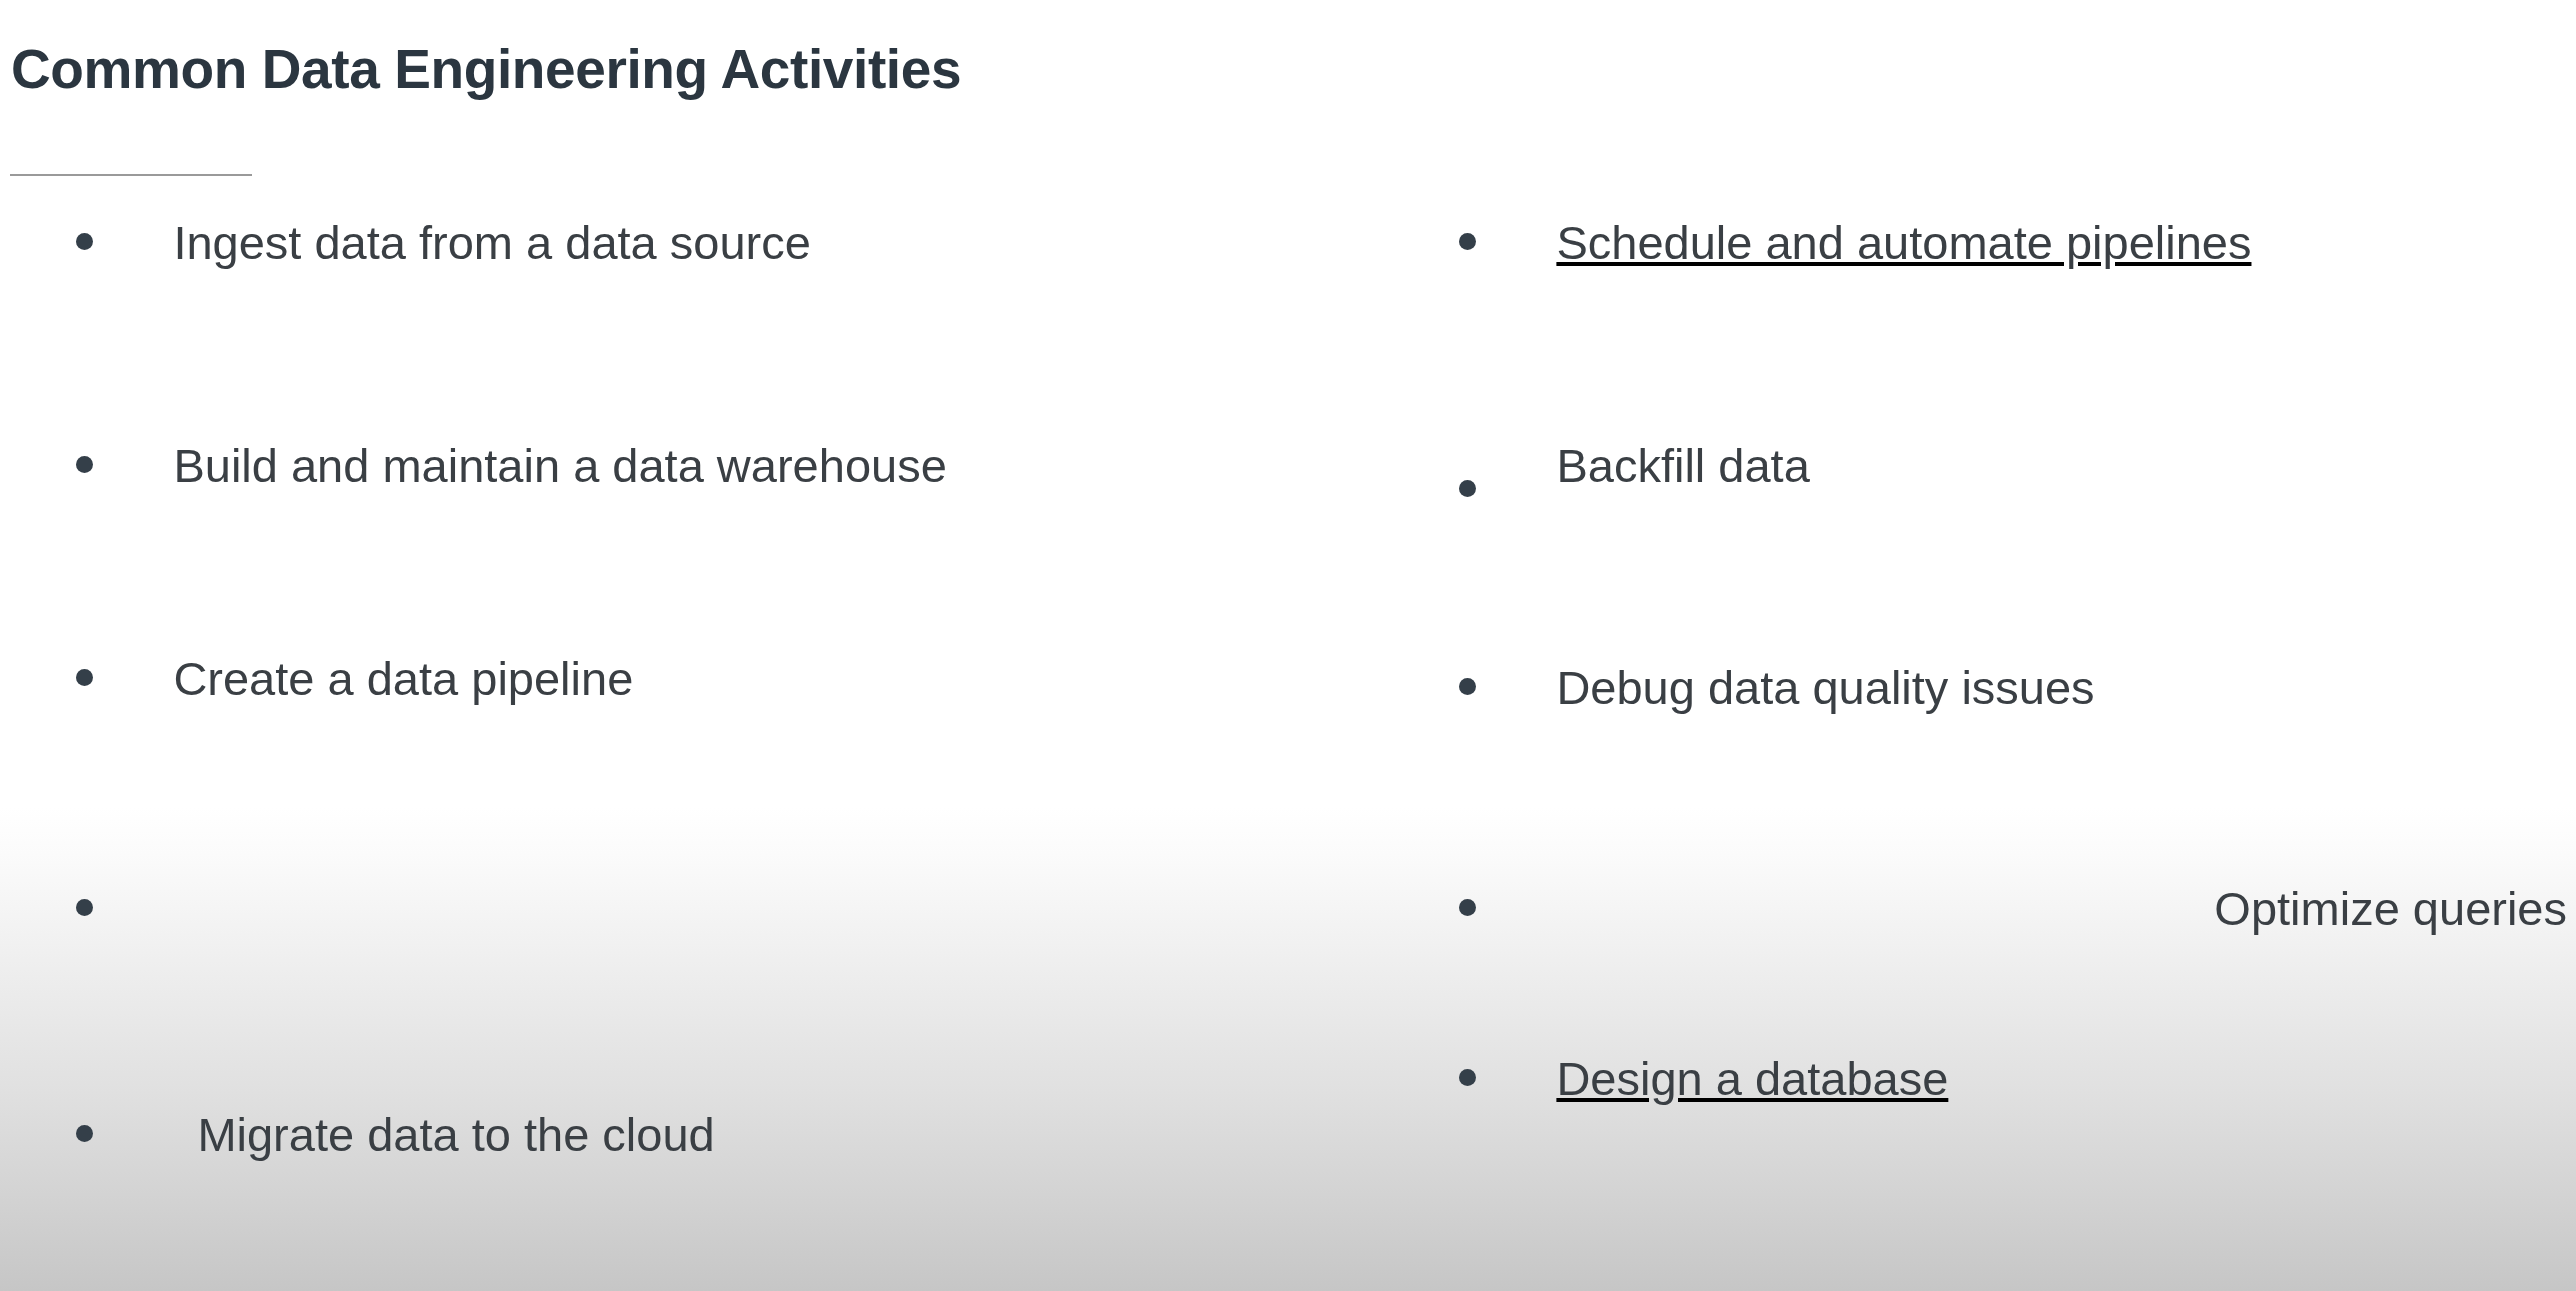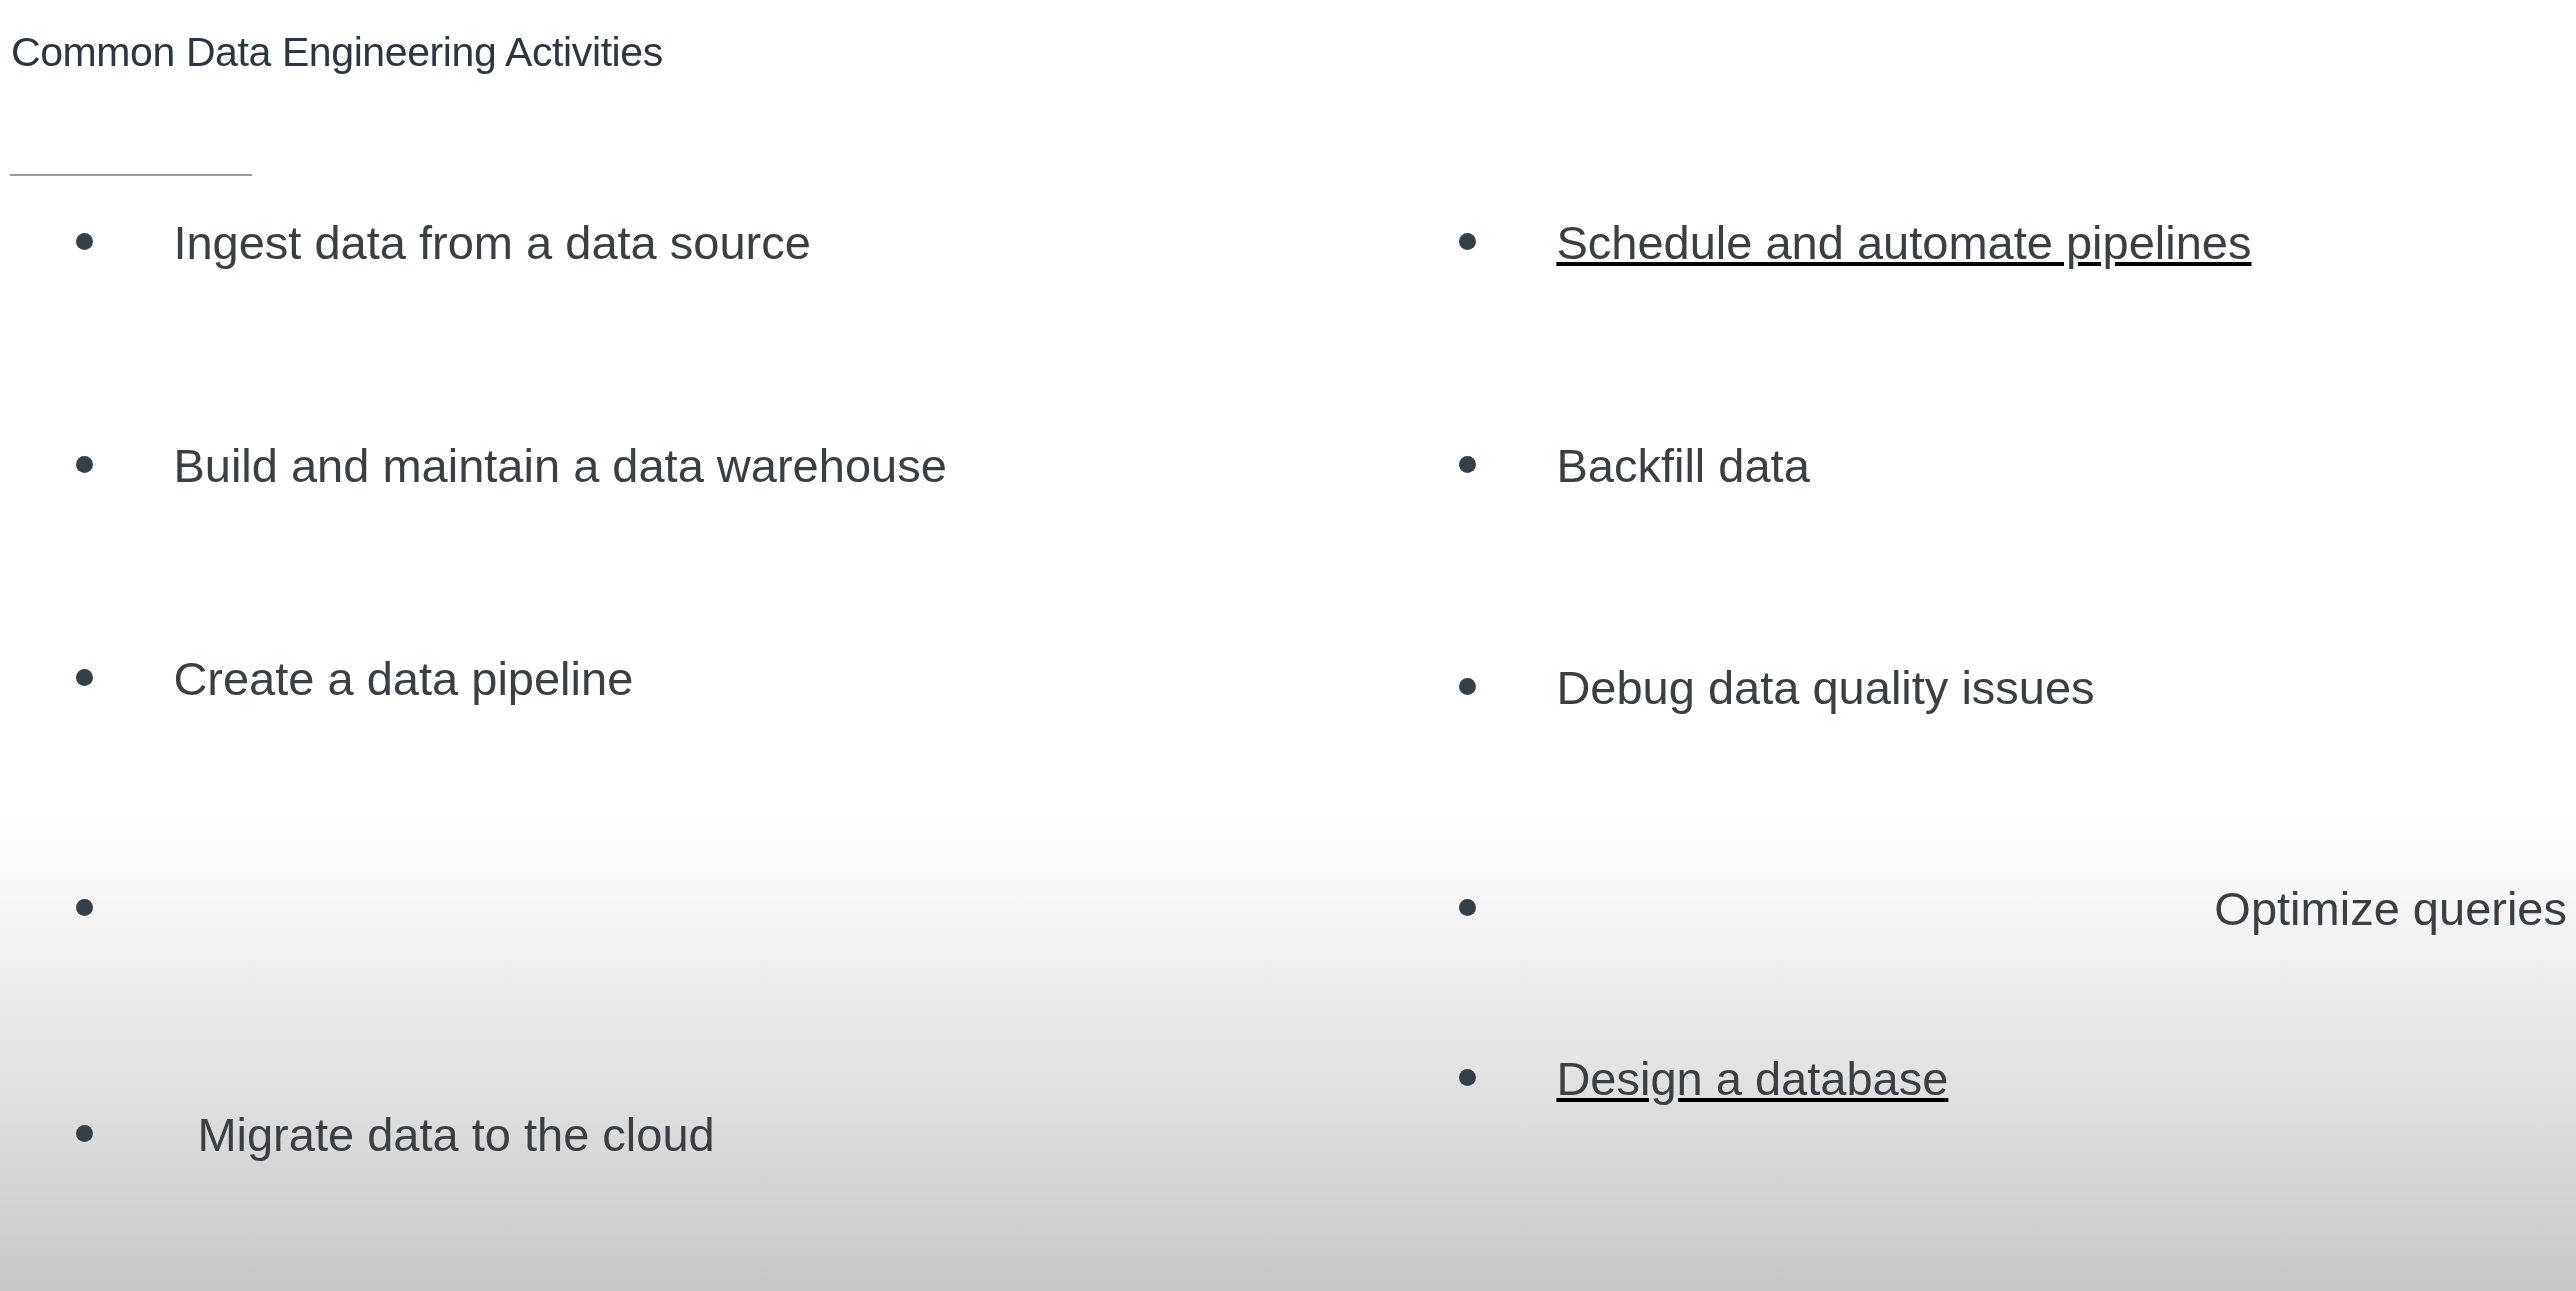--- a/index.html
+++ b/index.html
@@ -29,22 +29,22 @@
         #d4d4d4 1187px,
         #c6c6c6 1291px);
     overflow: hidden;
   }
 
   
   #title {
     position: absolute;
     left: 11px;
     top: 4.7px;
-    font-size: 41px;
-    font-weight: 400;
+    font-size: 55px;
+    font-weight: 700;
     letter-spacing: -0.4px;
     color: #2b3640;
     line-height: 1.0;
     white-space: nowrap;
     font-stretch: condensed;
   }
 
   #title-rule {
     position: absolute;
     left: 9.5px;
@@ -139,21 +139,21 @@
 
     </div>
 
     <div class="column right">
 
       <div class="bullet-row" style="top:0px;text-decoration:underline;">
         <span class="bullet-dot"></span>
         <span class="bullet-text">Schedule and automate pipelines</span>
       </div>
 
-      <div class="bullet-row" style="top:223px;">
+      <div class="bullet-row" style="top:223px;align-items:flex-end;">
         <span class="bullet-dot"></span>
         <span class="bullet-text">Backfill data</span>
       </div>
 
       <div class="bullet-row" style="top:445px;">
         <span class="bullet-dot"></span>
         <span class="bullet-text">Debug data quality issues</span>
       </div>
 
       <div class="bullet-row" style="top:666px;text-align:right;">

